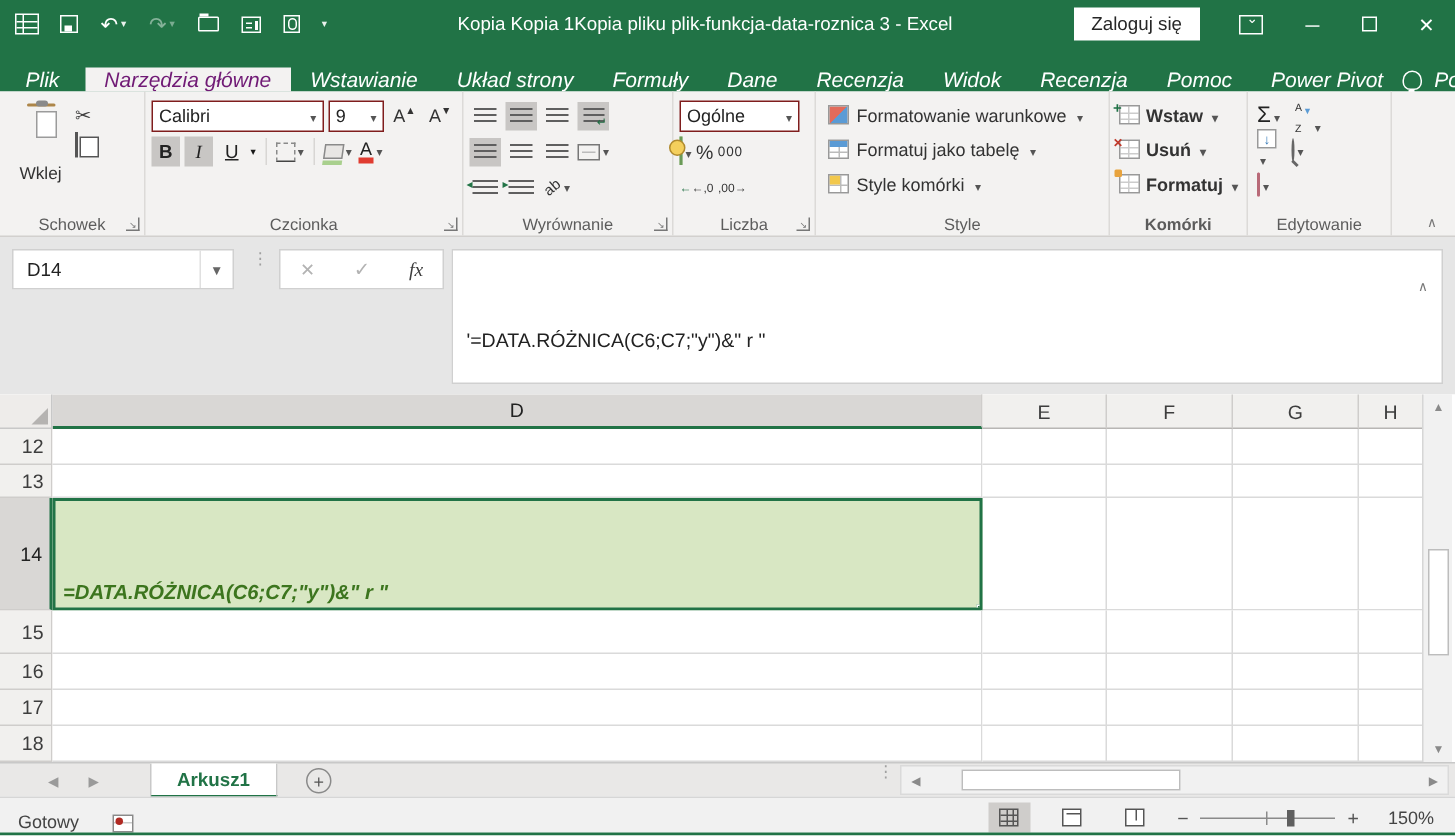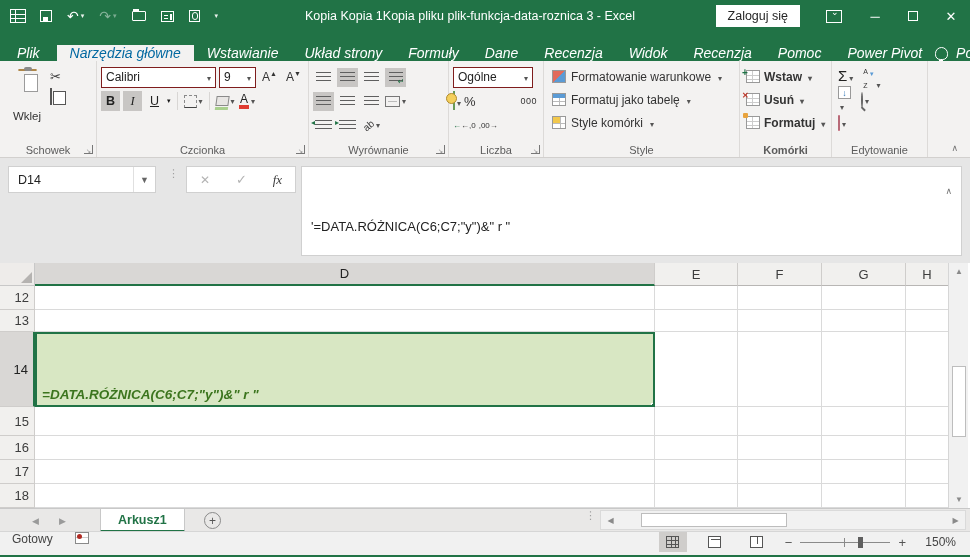--- a/index.html
+++ b/index.html
@@ -32,21 +32,21 @@
   .signin { background:#fff; color:#262626; font-size:12.5px; padding:4px 12px; margin-right:26px; cursor:pointer; }
   .ribopts { width:16px; height:13px; border:1px solid #fff; margin-right:14px; position:relative; }
   .ribopts::after { content:"⌄"; position:absolute; top:-4px; left:4px; font-size:9px; color:#fff; }
   .winbtn { width:38px; height:32px; display:flex; align-items:center; justify-content:center; font-size:13px; color:#fff; }
   .maxbox { width:10px; height:10px; border:1px solid #fff; }
 
   
   .tabrow { position:absolute; top:32px; left:0; width:970px; height:29px; background:#217346; display:flex; align-items:flex-end; color:#fff; font-size:14px;font-style:italic; }
   .tab { padding:0 13px; display:flex; align-items:center; white-space:nowrap; cursor:pointer; }
   .tab.filetab { padding:0 17px; }
-  .tab.active { background:#f3f2f1; color:#0369a1; }
+  .tab.active { background:#f3f2f1; color:#701a75; }
   .tab-right { margin-left:auto; display:flex; align-items:center; gap:6px; padding-right:12px; }
   .bulb { width:13px; height:13px; border:1.5px solid #fff; border-radius:50% 50% 40% 40%; position:relative; margin-right:2px; }
   .bulb::after { content:""; position:absolute; left:3px; bottom:-3px; width:4px; height:2px; background:#fff; }
   .person { width:13px; height:13px; position:relative; margin-right:2px; }
   .person::before { content:""; position:absolute; top:0; left:3px; width:7px; height:7px; border:1.5px solid #fff; border-radius:50%; }
   .person::after { content:""; position:absolute; bottom:-1px; left:0; width:12px; height:5px; border:1.5px solid #fff; border-bottom:none; border-radius:6px 6px 0 0; }
 
   
   .ribbon { position:absolute; top:61px; left:0; width:970px; height:97px; background:#f3f2f1; border-bottom:1px solid #d2d0ce; display:flex; }
   .group { position:relative; border-right:1px solid #dcdad8; padding:4px 4px 17px 4px; height:96px; flex:0 0 auto; }
@@ -98,21 +98,21 @@
   .ind-ic::before { content:"◂"; position:absolute; left:-4px; top:-2px; font-size:8px; color:#217346; }
   .ind-ic.r::before { content:"▸"; }
   .orient { font-size:10px; color:#333; transform:rotate(-40deg); display:inline-block; }
 
   
   .g-num { width:95px; }
   .numcombo { width:80px; }
   .money-ic { width:16px; height:11px; background:#b9d7a8; border:1px solid #6a9a58; position:relative; }
   .money-ic::after { content:""; position:absolute; right:-3px; top:1px; width:9px; height:9px; border-radius:50%; background:#f4cf5c; border:1px solid #b08a2e; }
   .pct { font-size:13px; color:#333; }
-  .thou { font-size:9px; color:#333; letter-spacing:.5px;margin-left:42px; }
+  .thou { font-size:9px; color:#333; letter-spacing:.5px; }
   .dec { font-size:8px; color:#333; white-space:nowrap; }
   .dec .ar { color:#1f6e43; }
 
   
   .g-style { width:196px; padding-left:8px; }
   .stylerow { display:flex; align-items:center; gap:5px; height:23px; font-size:12px; color:#333; white-space:nowrap; }
   .cf-ic { width:14px; height:13px; background:linear-gradient(135deg,#e26b5b 0 50%, #5b9bd5 50%); border:1px solid #999; }
   .ft-ic { width:14px; height:13px; border:1px solid #999; background:
     linear-gradient(#5b9bd5,#5b9bd5) 0 0/100% 4px no-repeat,
     linear-gradient(#bbb,#bbb) 0 7px/100% 1px no-repeat,
@@ -181,21 +181,21 @@
   .sheetbar { position:absolute; top:508px; left:0; width:970px; height:23px; background:#e9e8e7; border-top:1px solid #c8c8c8; }
   .snav { position:absolute; left:32px; top:0; height:23px; display:flex; align-items:center; gap:20px; color:#9a9a9a; font-size:9px; }
   .sheettab { position:absolute; left:100px; top:0; height:23px; background:#fff; border-left:1px solid #c8c8c8; border-right:1px solid #c8c8c8; border-bottom:2px solid #217346; display:flex; align-items:center; padding:0 17px; font-size:12.5px; font-weight:bold; color:#217346; }
   .addsheet { position:absolute; left:204px; top:3px; width:17px; height:17px; border:1px solid #8a8a8a; border-radius:50%; color:#555; font-size:12px; display:flex; align-items:center; justify-content:center; line-height:1; }
   .hdots { position:absolute; left:585px; top:3px; color:#a0a0a0; font-size:11px; line-height:6px; text-align:center; }
   .hscroll { position:absolute; left:600px; top:1px; width:366px; height:20px; background:#f1f1f1; border:1px solid #dadada; }
   .hs-btn { position:absolute; top:1px; width:17px; height:16px; display:flex; align-items:center; justify-content:center; color:#8a8a8a; font-size:8px; }
   .hs-thumb { position:absolute; left:40px; top:2px; width:146px; height:14px; background:#fff; border:1px solid #bdbdbd; }
 
   
-  .statusbar { position:absolute; top:531px; left:0; width:970px; height:24px; background:#f1f1f1; border-top:1px solid #d6d6d6; display:flex; align-items:flex-start; font-size:12px; color:#444; }
+  .statusbar { position:absolute; top:531px; left:0; width:970px; height:24px; background:#f1f1f1; border-top:1px solid #d6d6d6; display:flex; align-items:flex-end; font-size:12px; color:#444; }
   .st-ready { margin-left:12px; }
   .macro-ic { width:14px; height:12px; border:1px solid #8a8a8a; margin-left:22px; position:relative; background:linear-gradient(#ccc,#ccc) 0 4px/100% 1px no-repeat, #fff; }
   .macro-ic::after { content:""; position:absolute; left:1px; top:1px; width:5px; height:5px; border-radius:50%; background:#b02a23; }
   .st-right { margin-left:auto; display:flex; align-items:center; gap:14px; margin-right:14px; }
   .viewbtn { width:28px; height:20px; display:flex; align-items:center; justify-content:center; }
   .viewbtn.on { background:#cfcdcb; }
   .v-normal { width:13px; height:12px; border:1px solid #555; background:
     linear-gradient(#555,#555) 0 3px/100% 1px no-repeat,
     linear-gradient(#555,#555) 0 7px/100% 1px no-repeat,
     linear-gradient(#555,#555) 4px 0/1px 100% no-repeat,

